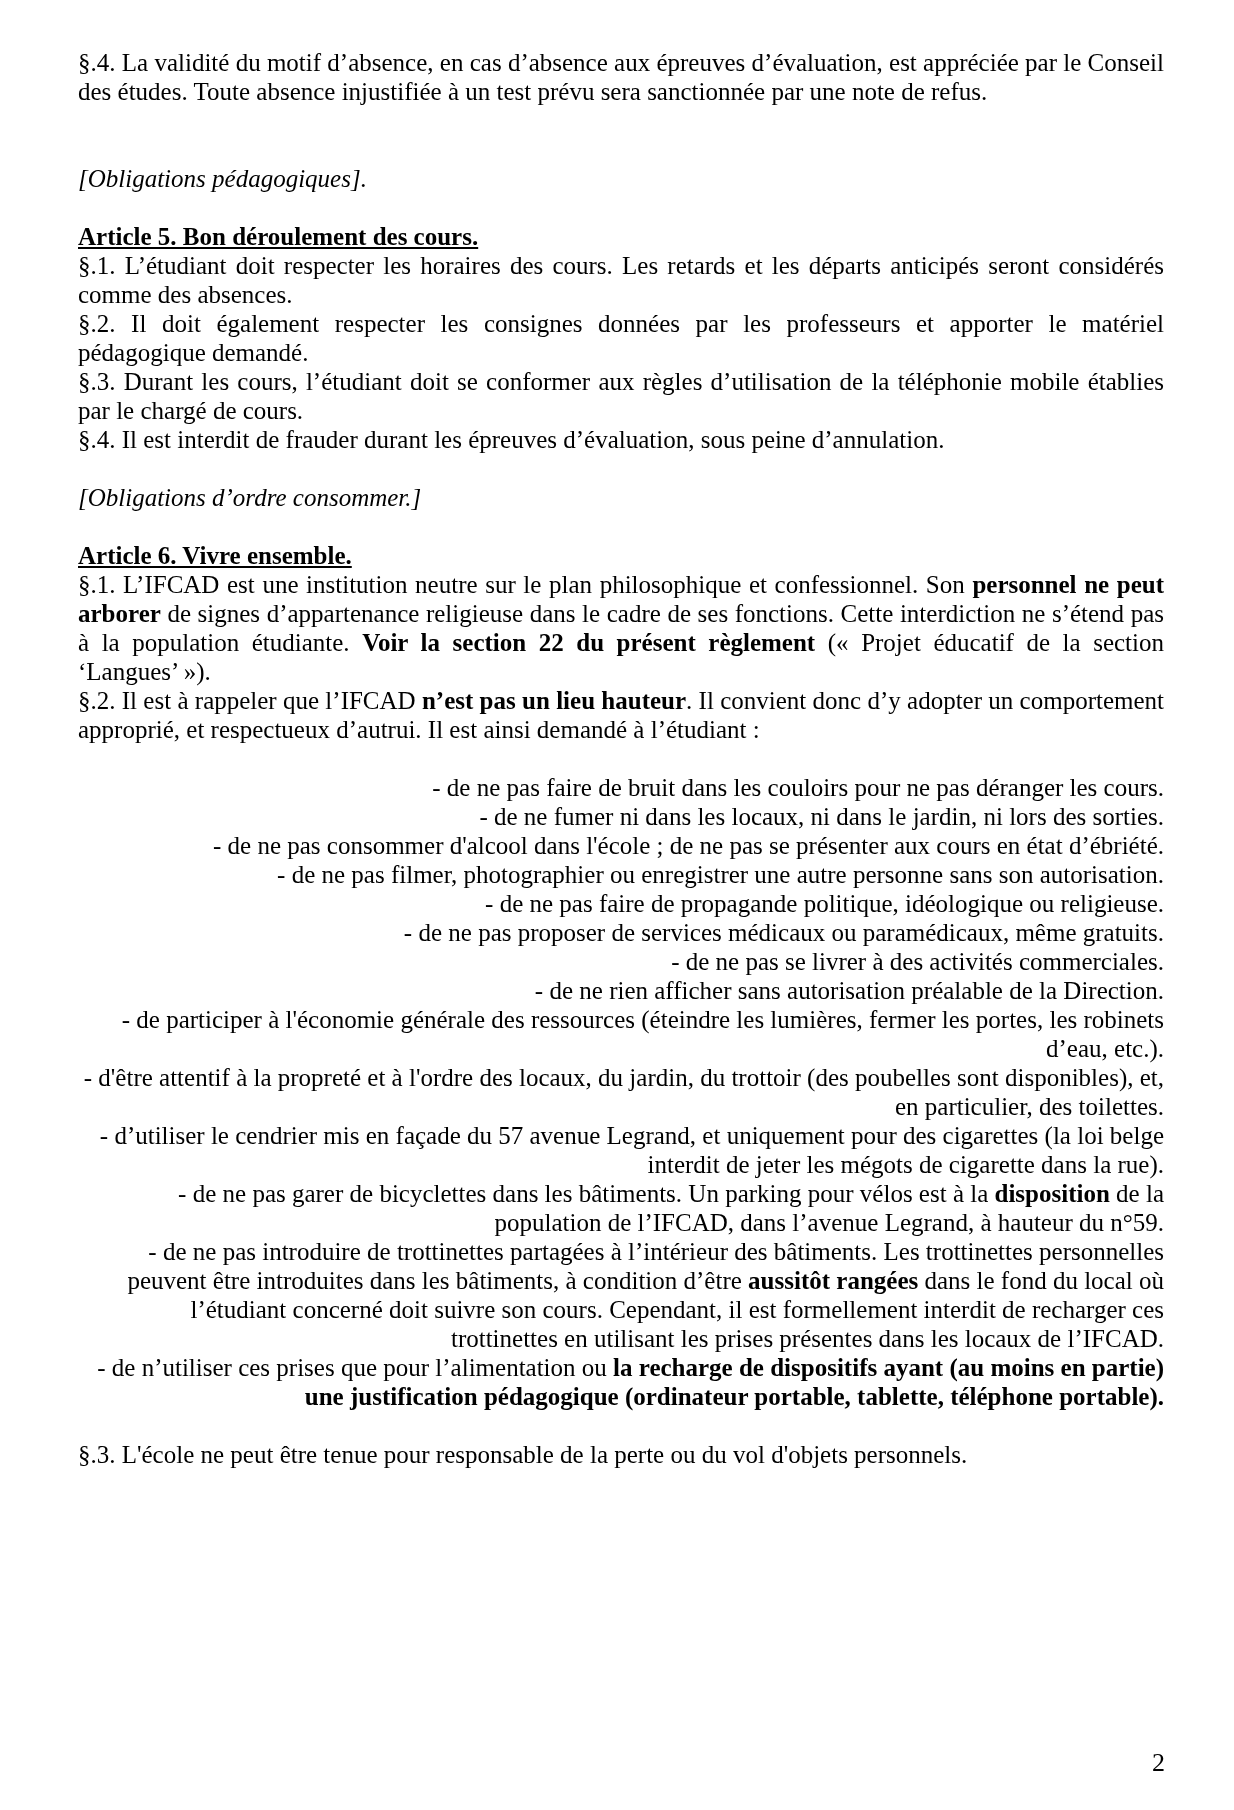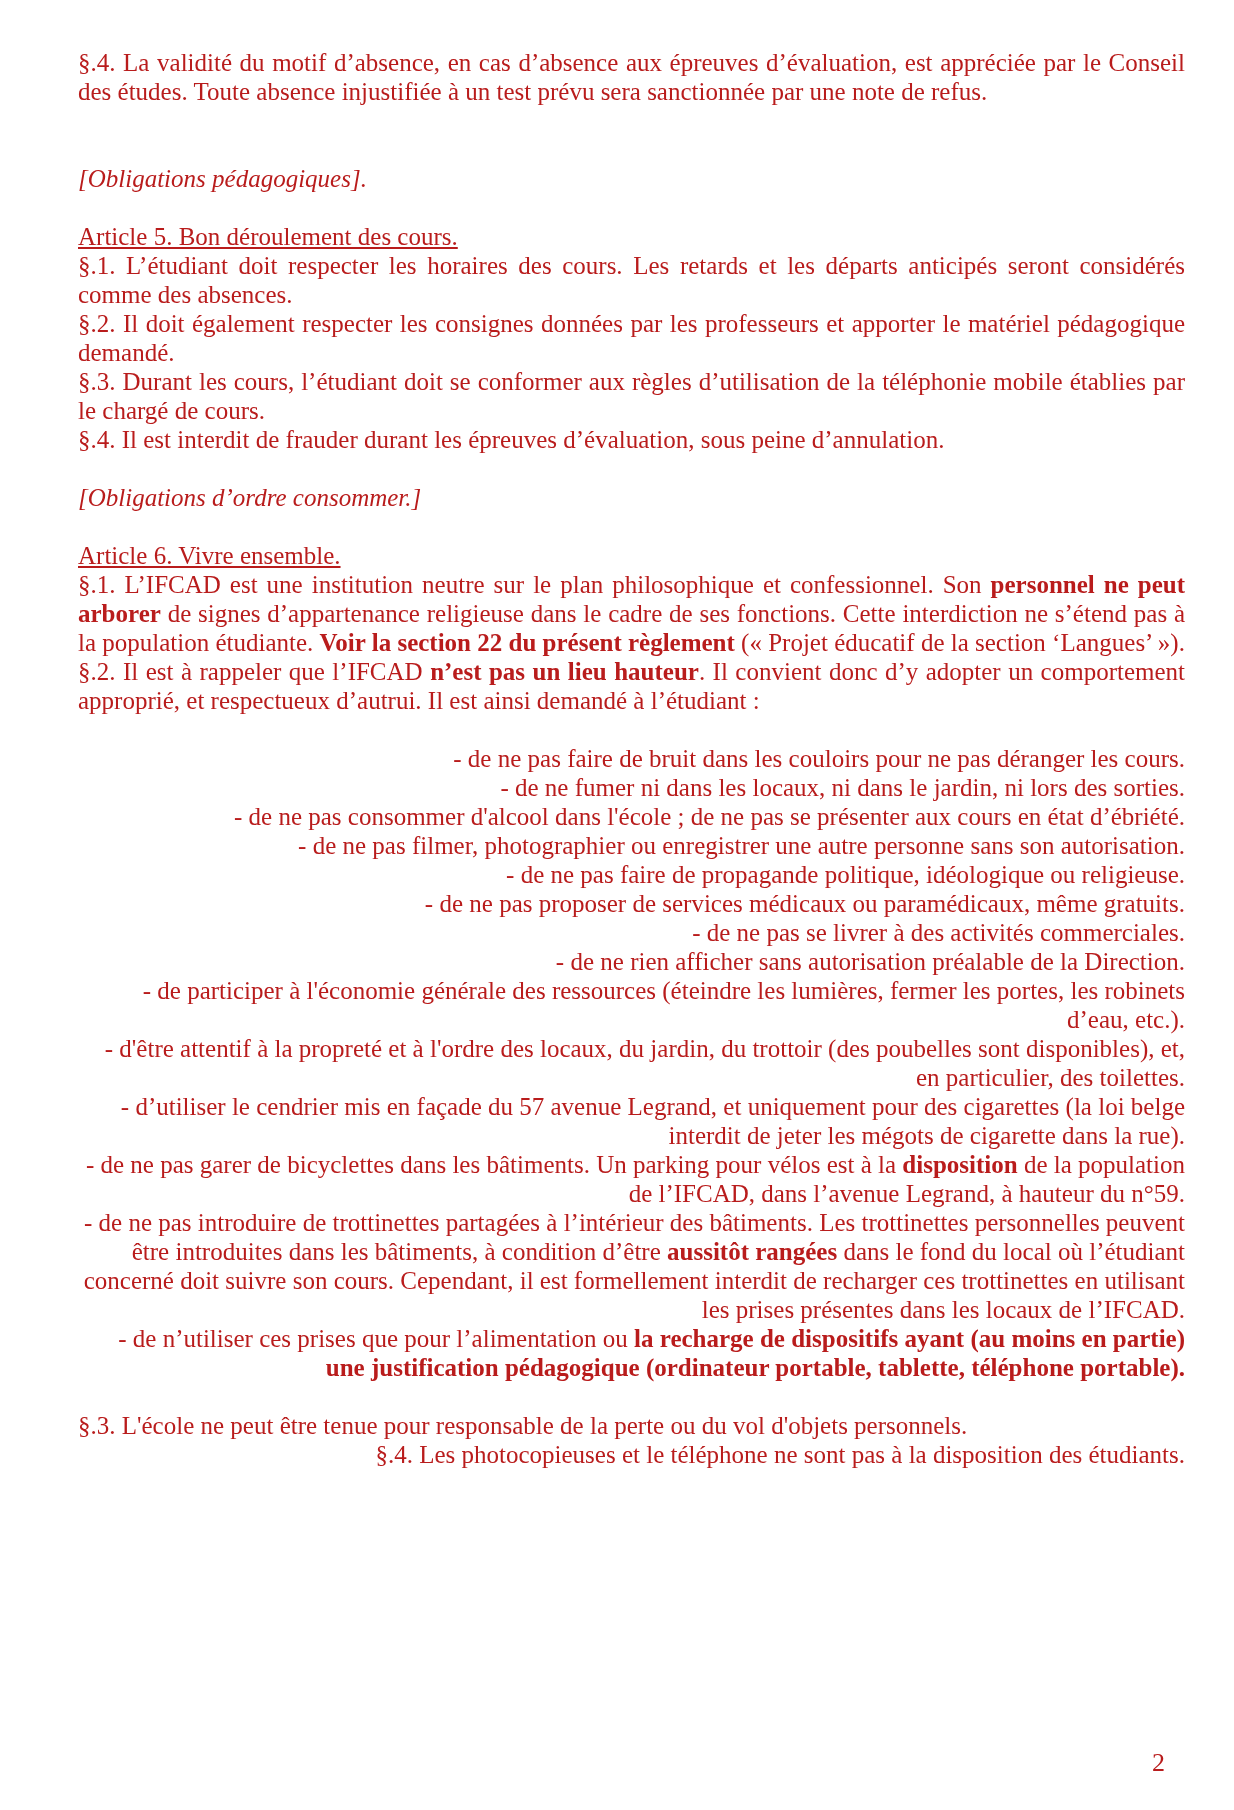--- a/index.html
+++ b/index.html
@@ -1,36 +1,36 @@
 <!DOCTYPE html>
 <html><head>
 <meta charset="utf-8">
 <style>
   html, body { margin: 0; padding: 0; background: #ffffff; }
   .page {
     position: relative;
     width: 1234px;
     height: 1810px;
     box-sizing: border-box;
-    padding: 48px 49px 0 78px;
+    padding: 48px 70px 0 78px;
     background: #ffffff;
-    color: #b91c1c;
+    color: #000000;
     font-family: "Liberation Serif", "DejaVu Serif", serif;
     font-size: 25px;
     line-height: 29px;
     overflow: hidden;
   }
   p.para { margin: 0; text-align: right; }
   p.justify { text-align: justify; }
   p.centered {
     margin: 0;
     text-align: left;
     font-style: italic;
   }
-  p.heading { margin: 0; text-decoration: underline; }
+  p.heading { margin: 0; text-decoration: underline; font-weight: bold; }
   .b { font-weight: bold; }
   .sp1 { height: 29px; }
   .sp2 { height: 58px; }
   .page-number {
     position: absolute;
     right: 69px;
     top: 1748px;
     font-size: 26px;
     line-height: 29px;
   }
@@ -82,17 +82,16 @@
     <p class="para"><span>- d'être attentif à la propreté et à l'ordre des locaux, du jardin, du trottoir (des poubelles sont disponibles), et, en particulier, des toilettes.</span></p>
     <p class="para"><span>- d’utiliser le cendrier mis en façade du 57 avenue Legrand, et uniquement pour des cigarettes (la loi belge interdit de jeter les mégots de cigarette dans la rue).</span></p>
     <p class="para"><span>- de ne pas garer de bicyclettes dans les bâtiments. Un parking pour vélos est à la </span><span class="b">disposition</span><span> de la population de l’IFCAD, dans l’avenue Legrand, à hauteur du n°59.</span></p>
     <p class="para"><span>- de ne pas introduire de trottinettes partagées à l’intérieur des bâtiments. Les trottinettes personnelles peuvent être introduites dans les bâtiments, à condition d’être </span><span class="b">aussitôt rangées</span><span> dans le fond du local où l’étudiant concerné doit suivre son cours. Cependant, il est formellement interdit de recharger ces trottinettes en utilisant les prises présentes dans les locaux de l’IFCAD.</span></p>
     <p class="para"><span>- de n’utiliser ces prises que pour l’alimentation ou </span><span class="b">la recharge de dispositifs ayant (au moins en partie) une justification pédagogique (ordinateur portable, tablette, téléphone portable).</span><span></span></p>
   </div>
 
   <div class="sp1"></div>
 
   <p class="para justify"><span>§.3. L'école ne peut être tenue pour responsable de la perte ou du vol d'objets personnels.</span></p>
-  <p class="para"><span>§.4. Les photocopieuses et le téléphone ne sont pas à la disposition des étudiants.</span></p>
 
   <div class="page-number">2</div>
 
 </div>
 
 </body></html>

